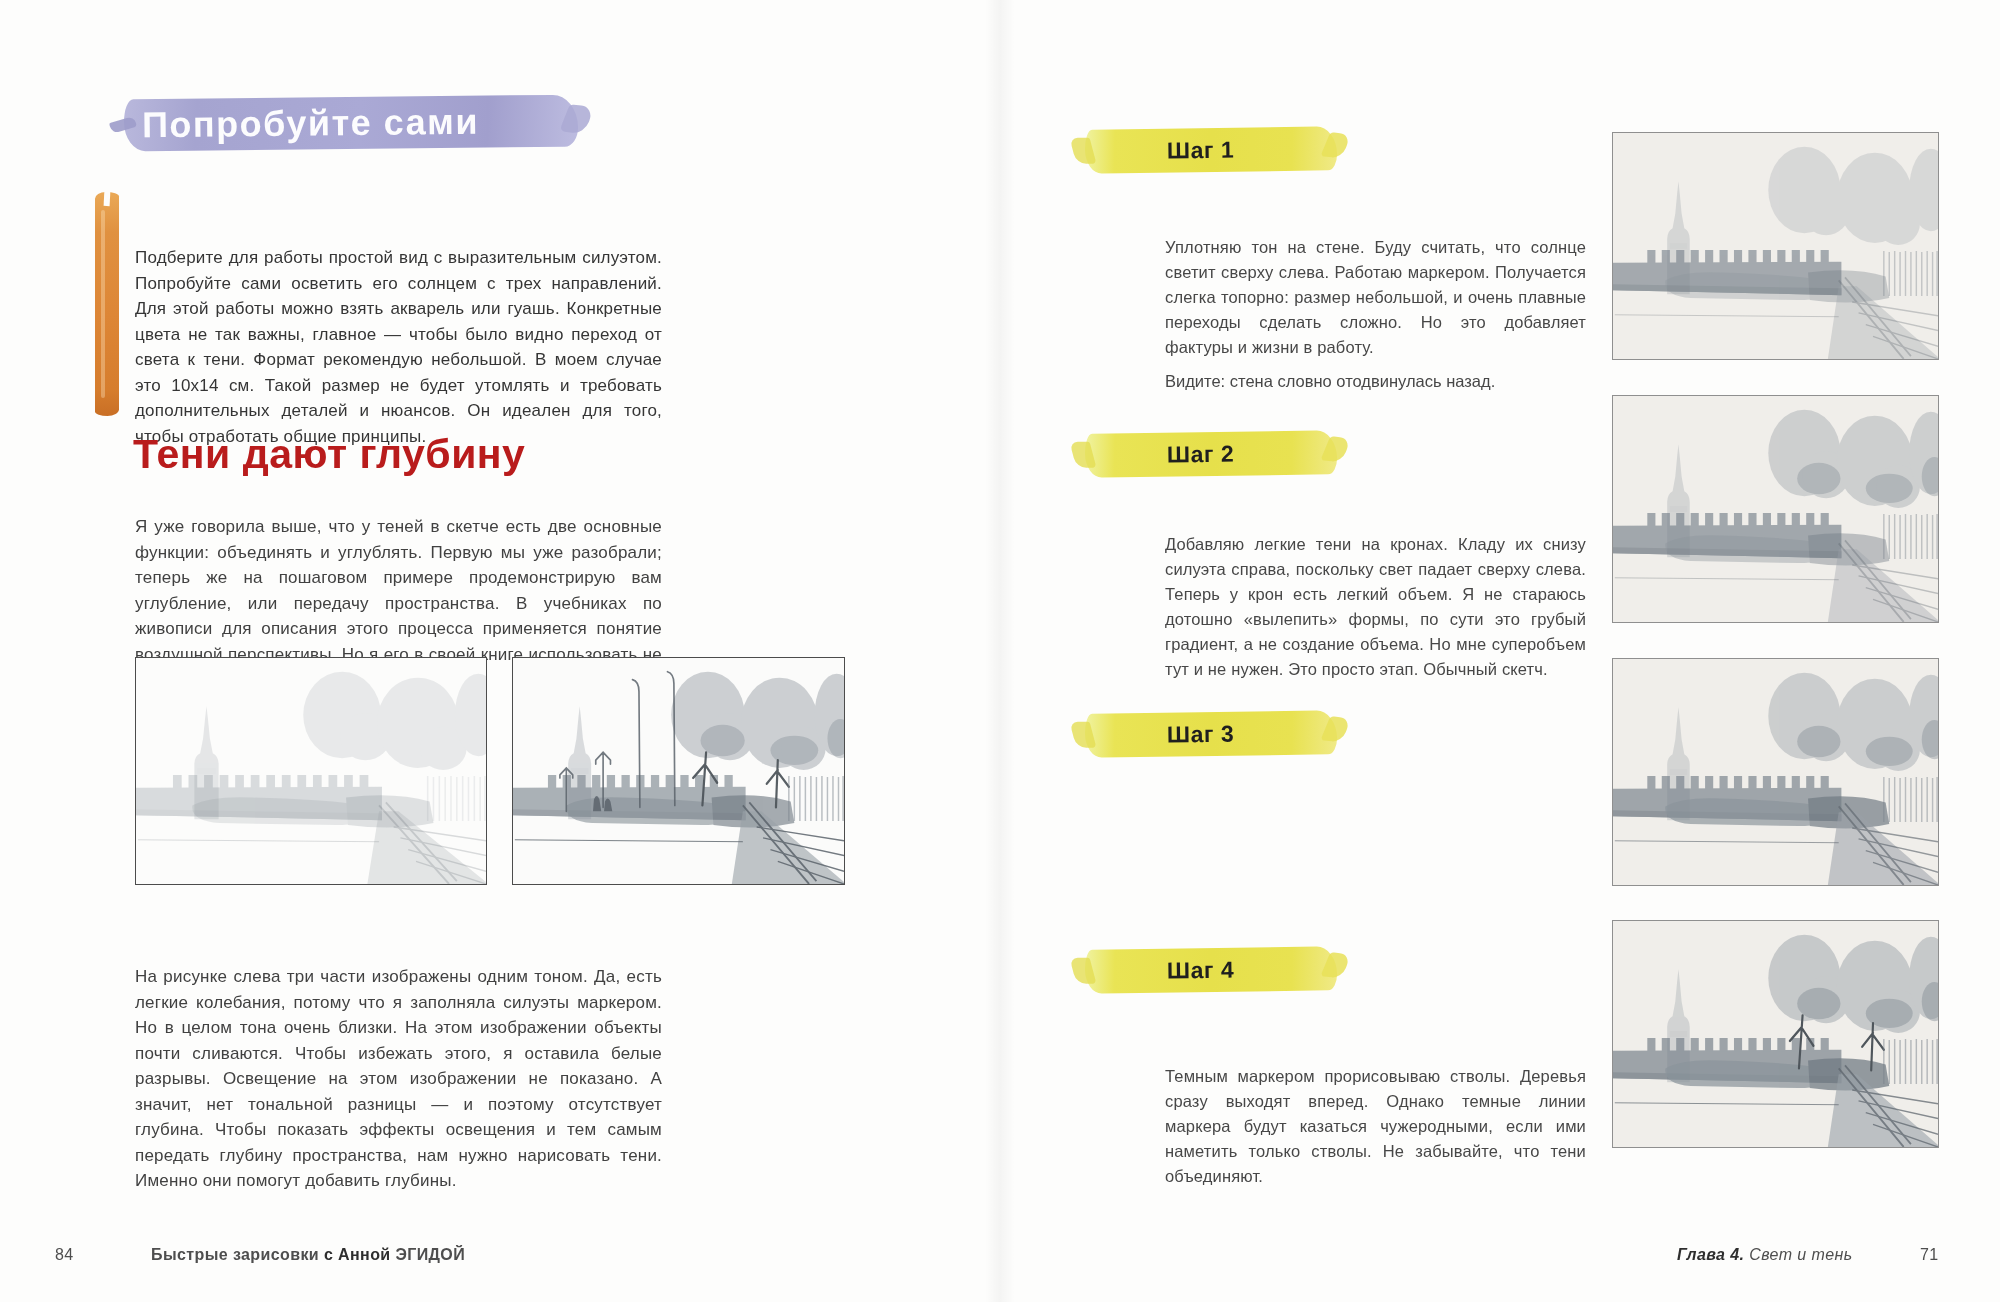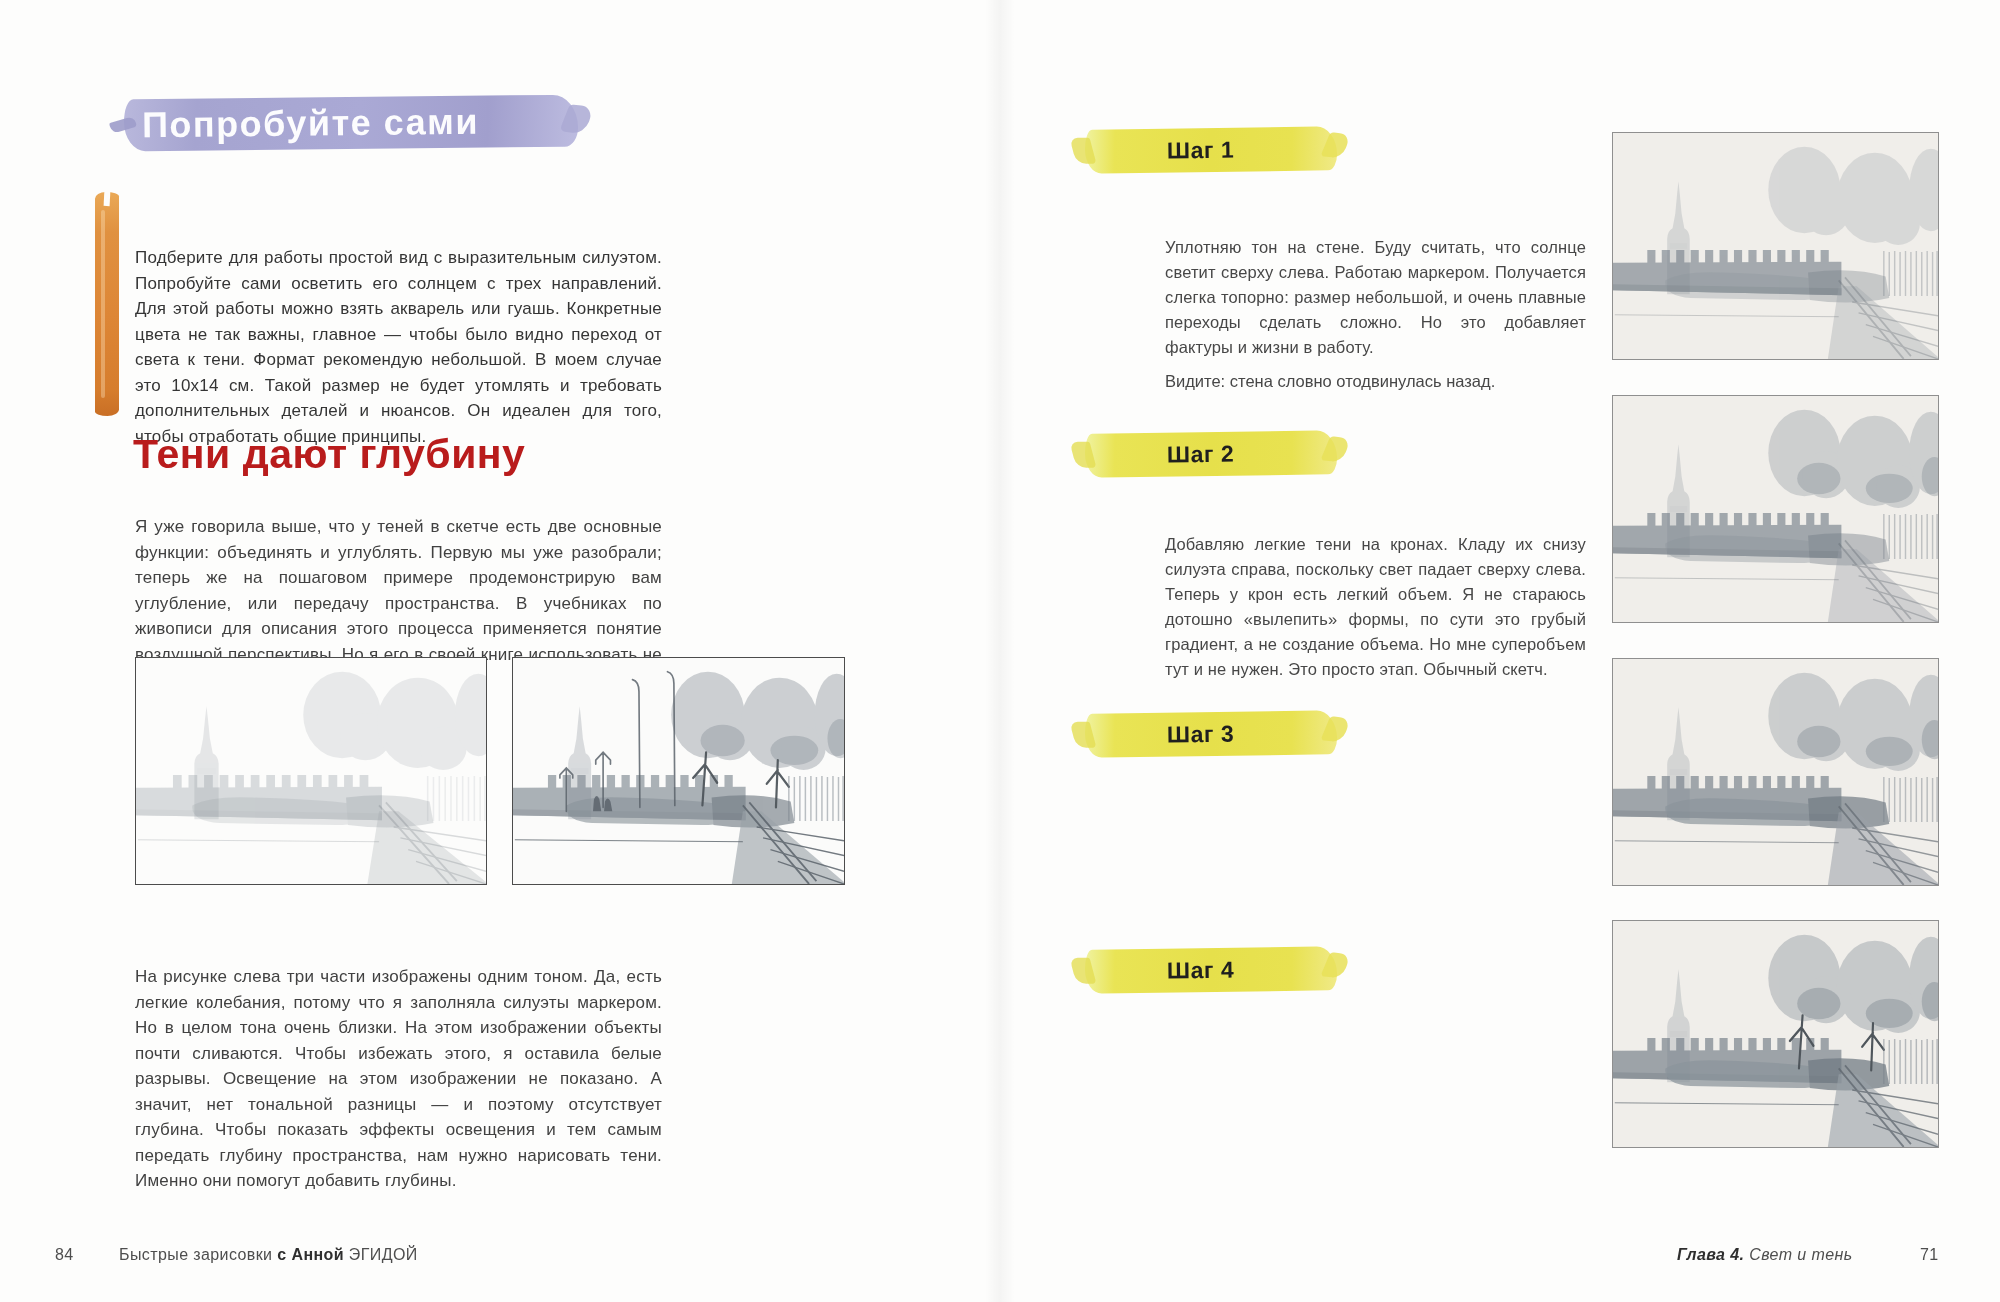--- a/index.html
+++ b/index.html
@@ -98,21 +98,21 @@
   .step-note { left:1165px; top:352px; width:421px; font-size:16.5px; line-height:25px; color:#474747; text-align:left; }
 
   .step-fig { border:1px solid #8f8f8f; box-sizing:border-box; left:1612px; width:327px; height:228px; background:#f0eeea; }
   .step-fig svg { width:100%; height:100%; display:block; }
   .sfig-1 { top:132px; } .sfig-2 { top:395px; } .sfig-3 { top:658px; } .sfig-4 { top:920px; }
 
   
   .footer { font-size:16px; color:#4e4e4e; letter-spacing:0.4px; }
   .footer b { color:#2e2e2e; }
   .fnum-left  { left:55px;  top:1246px; }
-  .fseries    { left:119px; top:1246px; }
+  .fseries    { left:151px; top:1246px;font-weight:bold; }
   .fchapter   { left:1677px; top:1246px;font-style:italic; }
   .fnum-right { left:1920px; top:1246px; }
 
   
   .sketch { --paper:#f0eeea; }
   .v-flat {
     --paper:#fcfcfb;
     --o-tower:.20; --o-wall:.26; --o-bush:.20; --o-tree:.20; --o-shade:0;
     --o-trunk:0;  --o-stairs:.26; --o-rail:.22; --o-fence:.12; --o-lamps:0;
   }
@@ -263,20 +263,21 @@
   </div>
   <div class="abs step-fig sfig-3" role="img">
     <svg class="sketch v-step3">
         <use href="#sketch-scene"></use>
       </svg>
   </div>
 
   <div class="abs step-brush brush-4">
     <span class="step-label">Шаг 4</span>
   </div>
+  <p class="abs step-text text-4">Темным маркером прорисовываю стволы. Деревья сразу выходят вперед. Однако темные линии маркера будут казаться чужеродными, если ими наметить только стволы. Не забывайте, что тени объединяют.</p>
   <div class="abs step-fig sfig-4" role="img">
     <svg class="sketch v-step4">
         <use href="#sketch-scene"></use>
       </svg>
   </div>
 
   <div class="abs footer fchapter"><b>Глава 4.</b><span> Свет и тень</span></div>
   <div class="abs footer fnum-right">71</div>
 
 </div>

